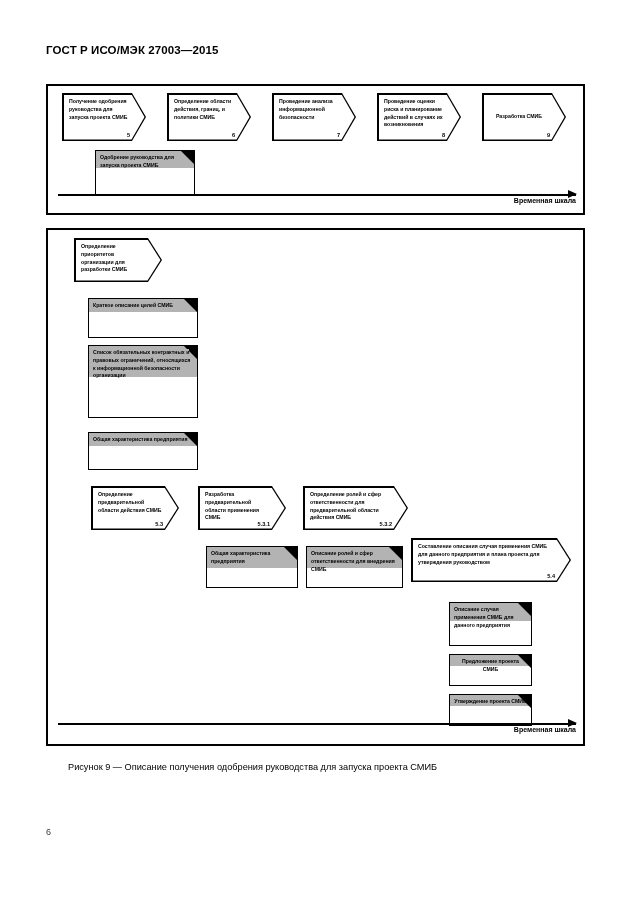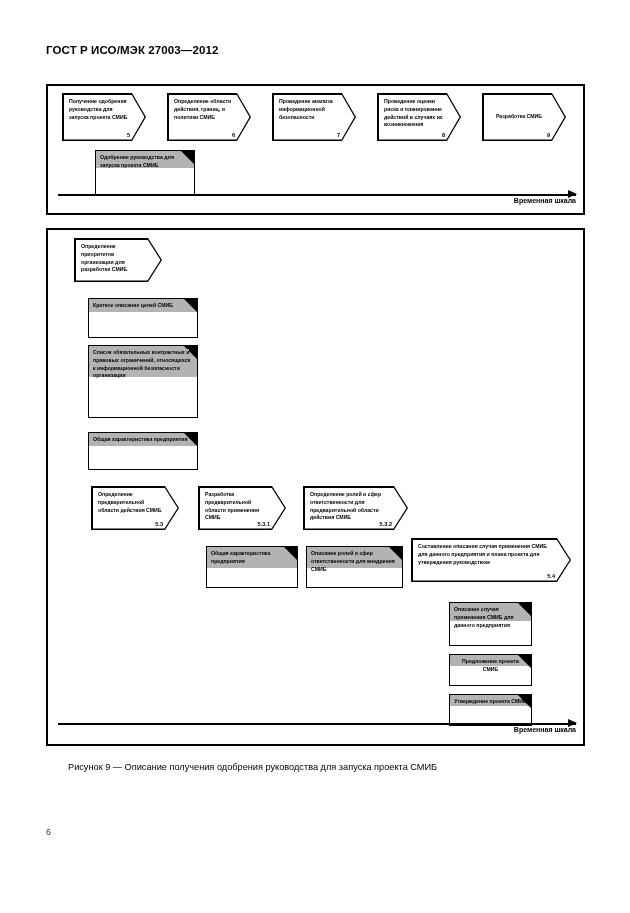--- a/index.html
+++ b/index.html
@@ -121,21 +121,21 @@
   #page-number {
     position: absolute;
     left: 46px; top: 827px;
     font-size: 9px;
     color: #3a3a3a;
   }
 </style>
 </head>
 <body>
 
-<div id="doc-header">ГОСТ Р ИСО/МЭК 27003—2012</div>
+<div id="doc-header">ГОСТ Р ИСО/МЭК 27003—2015</div>
 
 <div class="panel" id="panel-top">
 
   <div class="chev-wrap" style="left:14px; top:7px; width:84px; height:48px;">
     <div class="chev-bg"></div>
     <div class="chev-fg"></div>
     <div class="chev-txt">Получение одобрения руководства для запуска проекта СМИБ</div>
     <div class="chev-num">5</div>
   </div>
 

